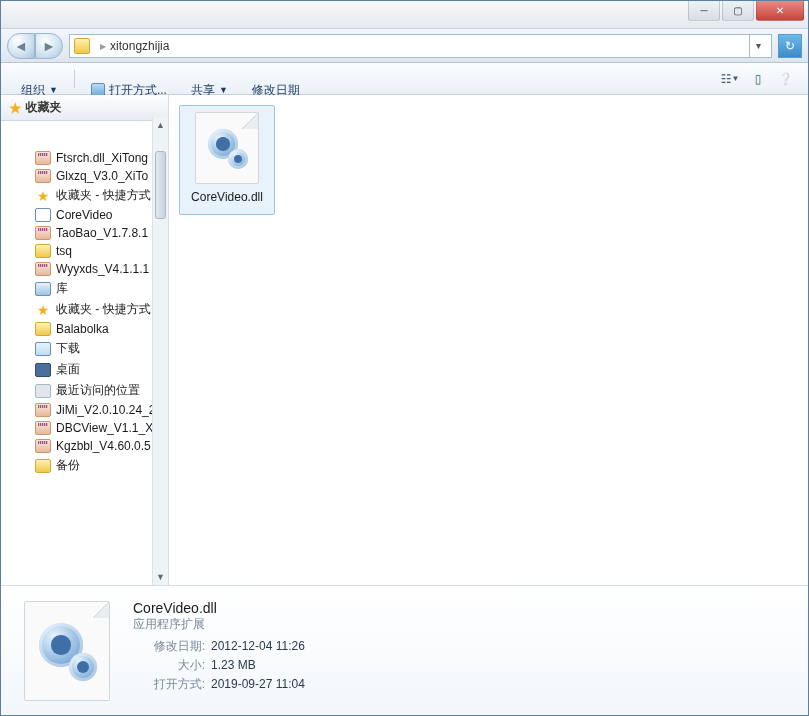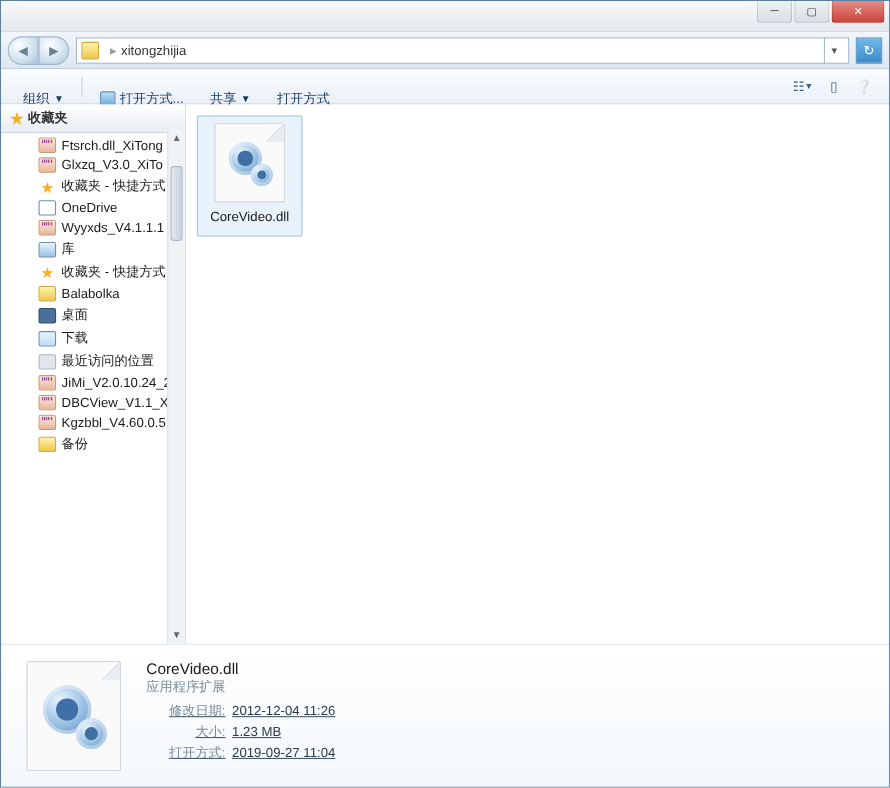--- a/index.html
+++ b/index.html
@@ -23,21 +23,21 @@
 .search .mag { margin-left:auto; color:#6a8fb0; font-style:normal; }
 .toolbar { height: 32px; background: linear-gradient(to bottom,#fbfdff,#e9f0f7); border-bottom:1px solid #c5d0db; display:flex; align-items:center; padding:0 10px; gap:4px; font-size:12px; color:#1b3a5f; }
 .toolbar .tbtn { padding:3px 10px; border-radius:3px; display:flex; align-items:center; gap:4px;margin-top:23px; }
 .toolbar .sep { width:1px; height:18px; background:#c5d0db; margin:0 2px; }
 .toolbar .spacer { flex:1; }
 .toolbar .icon-btn { width:24px; height:22px; display:flex; align-items:center; justify-content:center; color:#3a5a7a; font-size:12px; }
 .content { display:flex; height: calc(100% - 28px - 34px - 32px - 130px); }
 .sidebar { width:168px; border-right:1px solid #d7dee5; overflow:hidden; position:relative; background:#fff; }
 .sidebar-header { background:linear-gradient(to bottom,#fefefe,#e7edf3); border-bottom:1px solid #d0d9e2; padding:4px 8px; font-size:12px; color:#333; display:flex; align-items:center; gap:4px; font-weight:bold;}
 .star { color:#f5b021; font-size:14px; }
-.tree { padding:2px 0; font-size:12px; color:#1a1a1a; }
+.tree { padding:2px 0; font-size:12px; color:#1a1a1a;margin-top:26px; }
 .tree-item { display:flex; align-items:center; gap:5px; padding:2px 4px 2px 20px; white-space:nowrap; overflow:hidden; }
 .tree-item.sub { padding-left:34px; }
 .ticon { width:16px; height:14px; flex-shrink:0; display:flex; align-items:center; justify-content:center; font-size:11px; }
 .ticon.archive { background:linear-gradient(to bottom,#f8e7e0,#e8b89a); border:1px solid #c99770; border-radius:2px; position:relative; }
 .ticon.archive::after { content:""; position:absolute; left:2px; top:1px; right:2px; height:3px; background:repeating-linear-gradient(90deg,#9a4d9a 0 1px,#e8b89a 1px 2px); }
 .ticon.star { background:none; border:none; color:#f5b021; font-size:14px; }
 .ticon.folder { background:linear-gradient(to bottom,#fff3b0,#f0c74a); border:1px solid #d4a93a; border-radius:2px; }
 .ticon.cloud { background:#fff; border:1px solid #6a8fb0; border-radius:2px; }
 .ticon.lib { background:linear-gradient(to bottom,#e8f2fb,#9cc4e6); border:1px solid #6a8fb0; border-radius:2px; }
 .ticon.desk { background:#4a6f9a; border:1px solid #2f4d6e; border-radius:2px; }
@@ -58,21 +58,21 @@
 .gear.small { width:20px; height:20px; right:0; bottom:0; }
 .details { height:130px; border-top:1px solid #d7dee5; background:linear-gradient(to bottom,#fff,#f3f7fb); display:flex; padding:10px 14px; gap:14px; }
 .detail-icon { width:104px; height:110px; display:flex; align-items:center; justify-content:center; }
 .detail-icon .file-icon-large { width:86px; height:100px; margin:0; }
 .detail-icon .gear-group { width:60px; height:60px; }
 .detail-icon .gear.big { width:44px; height:44px; }
 .detail-icon .gear.small { width:28px; height:28px; }
 .detail-info { font-size:12px; color:#4a5a6a; padding-top:4px; }
 .detail-info .fname { font-size:14px; color:#1a1a1a; }
 .detail-info .ftype { color:#7a8a9a; margin-bottom:4px; }
-.detail-row { display:flex; gap:6px; line-height:1.6;text-decoration:underline; }
+.detail-row { display:flex; gap:6px; line-height:1.6; }
 .detail-row .label { color:#7a8a9a; width:72px; text-align:right; }
 .detail-row .val { color:#2a3a4a; }
 </style>
 </head>
 <body>
 
 <div class="window">
 
   <div class="titlebar">
     <div class="win-btns">
@@ -104,21 +104,21 @@
     <div class="sep"></div>
     <div class="tbtn">
       <span style="width:14px;height:14px;background:linear-gradient(to bottom,#bcdcf2,#6aa9da);border:1px solid #5a8cc2;border-radius:2px;"></span>
       <span>打开方式...</span>
     </div>
     <div class="tbtn">
       <span>共享</span>
       <span style="font-size:9px;">▼</span>
     </div>
     <div class="tbtn">
-      <span>打开方式</span>
+      <span>修改日期</span>
     </div>
     <div class="spacer"></div>
     <div class="icon-btn">☷ <span style="font-size:8px;">▼</span></div>
     <div class="icon-btn">▯</div>
     <div class="icon-btn" style="color:#4a8cc9;">❔</div>
   </div>
 
   <div class="content">
     <div class="sidebar">
       <div class="sidebar-header">
@@ -133,45 +133,53 @@
           <div class="tree-item sub">
             <div class="ticon archive"></div>
             <span>Glxzq_V3.0_XiTo</span>
           </div>
           <div class="tree-item sub">
             <div class="ticon star">★</div>
             <span>收藏夹 - 快捷方式</span>
           </div>
           <div class="tree-item sub">
             <div class="ticon cloud"></div>
-            <span>OneDrive</span>
+            <span>CoreVideo</span>
+          </div>
+          <div class="tree-item sub">
+            <div class="ticon archive"></div>
+            <span>TaoBao_V1.7.8.1</span>
+          </div>
+          <div class="tree-item sub">
+            <div class="ticon folder"></div>
+            <span>tsq</span>
           </div>
           <div class="tree-item sub">
             <div class="ticon archive"></div>
             <span>Wyyxds_V4.1.1.1</span>
           </div>
           <div class="tree-item sub">
             <div class="ticon lib"></div>
             <span>库</span>
           </div>
           <div class="tree-item sub">
             <div class="ticon star">★</div>
             <span>收藏夹 - 快捷方式</span>
           </div>
           <div class="tree-item sub">
             <div class="ticon folder"></div>
             <span>Balabolka</span>
           </div>
           <div class="tree-item sub">
+            <div class="ticon down"></div>
+            <span>下载</span>
+          </div>
+          <div class="tree-item sub">
             <div class="ticon desk"></div>
             <span>桌面</span>
-          </div>
-          <div class="tree-item sub">
-            <div class="ticon down"></div>
-            <span>下载</span>
           </div>
           <div class="tree-item sub">
             <div class="ticon recent"></div>
             <span>最近访问的位置</span>
           </div>
           <div class="tree-item sub">
             <div class="ticon archive"></div>
             <span>JiMi_V2.0.10.24_2</span>
           </div>
           <div class="tree-item sub">

